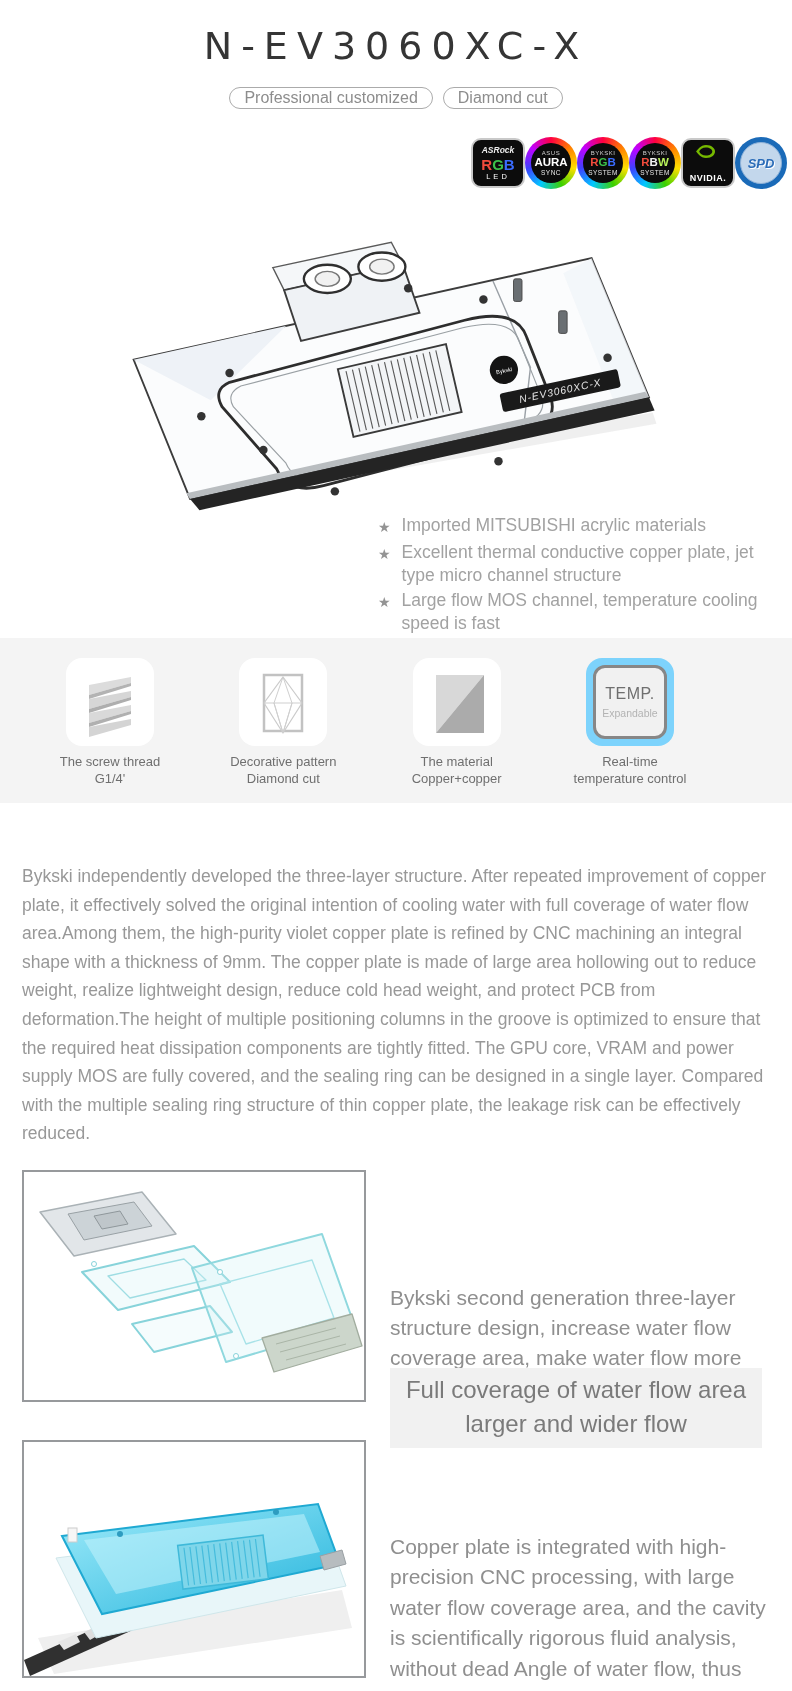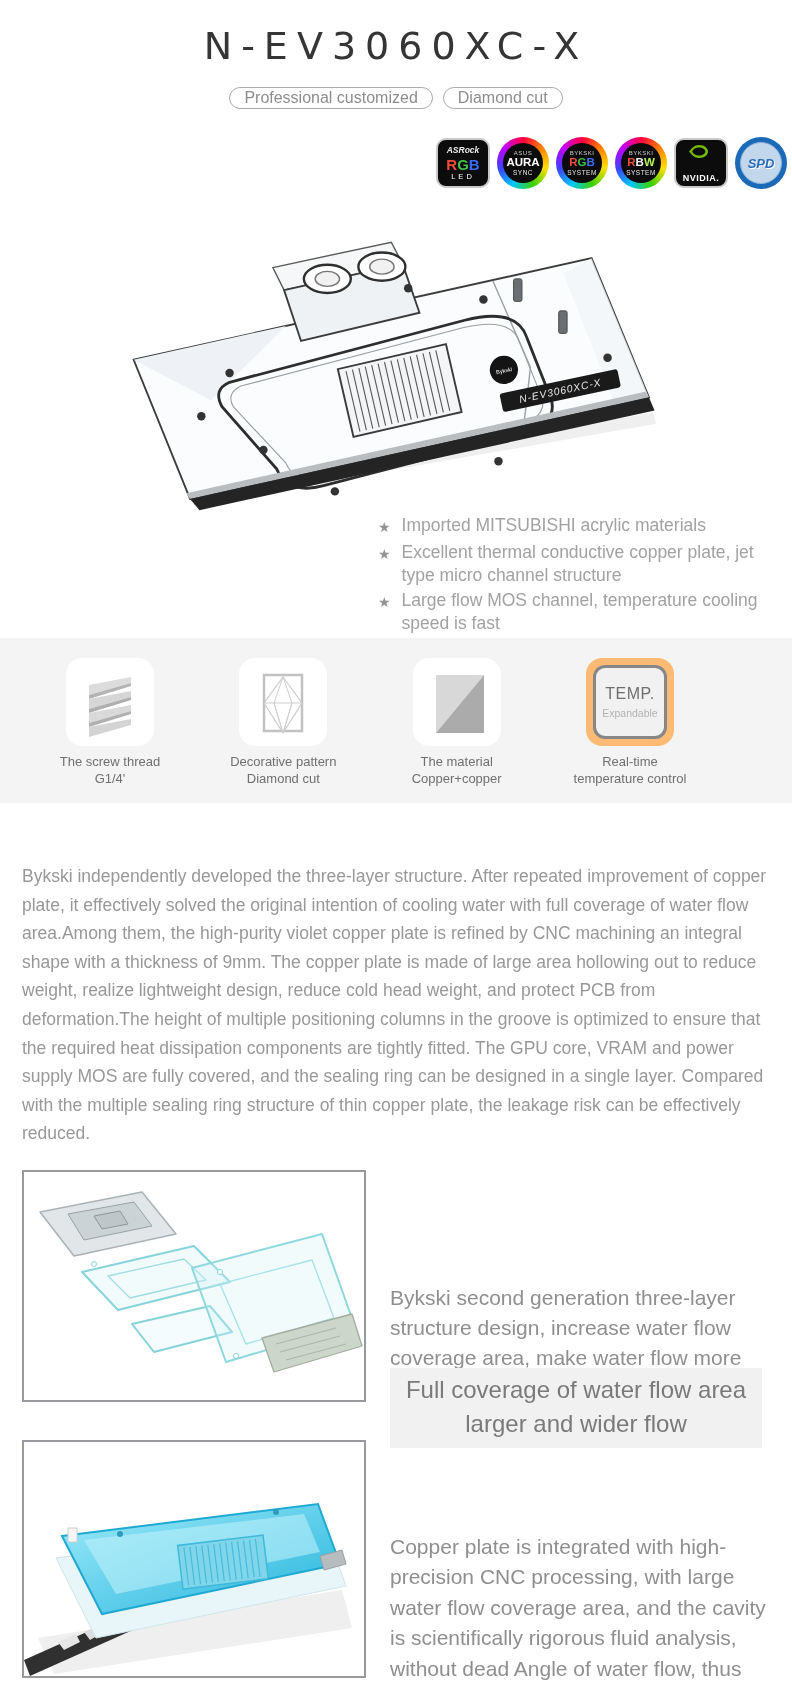--- a/index.html
+++ b/index.html
@@ -6,21 +6,21 @@
   body{width:792px;font-family:"Liberation Sans",sans-serif;-webkit-font-smoothing:antialiased;}
   .page{position:relative;width:792px;height:1691px;overflow:hidden;background:#fff;}
 
   
   .title{position:absolute;top:24px;left:0;width:100%;text-align:center;
     font-family:"DejaVu Sans",sans-serif;font-size:38px;letter-spacing:9px;color:#353535;}
   .badges{position:absolute;top:87px;left:0;width:100%;display:flex;justify-content:center;gap:10px;}
   .badge{border:1px solid #ababab;border-radius:999px;padding:1px 14px;font-size:16px;color:#8d8d8d;white-space:nowrap;}
 
   
-  .logos{position:absolute;top:137px;right:5px;display:flex;align-items:center;gap:7px;}
+  .logos{position:absolute;top:137px;right:5px;display:flex;align-items:center;}
   .logo{flex:none;}
   .logo-sq{width:54px;height:50px;background:#0c0c0c;border:2px solid #c9c9c9;border-radius:10px;
     box-sizing:border-box;display:flex;flex-direction:column;align-items:center;justify-content:center;line-height:1;}
   .as-brand{font-size:8.5px;font-style:italic;font-weight:bold;color:#ededed;}
   .as-big{font-size:15px;font-weight:bold;margin:2px 0 1px;}
   .as-sub{font-size:7.5px;color:#fff;letter-spacing:3px;}
   .lr{color:#f14b3c;} .lg{color:#3cc24a;} .lb{color:#3a6cff;} .lw{color:#f2f2f2;} .ly{color:#b8f25a;}
   .ring{width:52px;height:52px;border-radius:50%;display:flex;align-items:center;justify-content:center;
     background:conic-gradient(#ff0040,#ff8000,#ffe000,#3cd000,#00c8ff,#4040ff,#c000ff,#ff0040);}
   .ring-inner{width:40px;height:40px;border-radius:50%;background:#0b0b0b;display:flex;flex-direction:column;
@@ -40,21 +40,21 @@
   
   .bullets{position:absolute;left:378px;top:514px;width:392px;list-style:none;margin:0;padding:0;}
   .bullets li{display:flex;gap:11px;font-size:17.5px;color:#a2a2a2;line-height:22.4px;margin-bottom:3px;}
   .bullet-star{flex:none;font-size:14px;color:#949494;padding-top:2px;}
 
   
   .feature-band{position:absolute;left:0;top:638px;width:792px;height:165px;background:#f4f4f4;}
   .tiles{position:absolute;left:50px;top:20px;width:640px;display:flex;justify-content:space-between;}
   .tile{width:120px;display:flex;flex-direction:column;align-items:center;}
   .tile-box{width:88px;height:88px;background:#fff;border-radius:16px;display:flex;align-items:center;justify-content:center;}
-  .tile-box.temp{background:#fdba74;border-radius:16px;}
+  .tile-box.temp{background:#7dd3fc;border-radius:16px;}
   .temp-inner{width:68px;height:68px;border:3px solid #878787;border-radius:12px;background:#f1f1f1;
     display:flex;flex-direction:column;align-items:center;justify-content:center;}
   .temp-title{font-size:16px;color:#6f6f6f;letter-spacing:.5px;}
   .temp-sub{font-size:10.5px;color:#b3b3b3;margin-top:4px;}
   .caption{margin-top:8px;text-align:center;font-size:13px;color:#6f6f6f;line-height:16.5px;white-space:nowrap;}
 
   
   .main-heading{position:absolute;top:813px;left:0;width:100%;text-align:center;
     font-size:28px;font-weight:bold;color:#646464;}
   .main-body{position:absolute;top:862px;left:22px;width:748px;font-size:17.5px;color:#989898;line-height:28.6px;}

